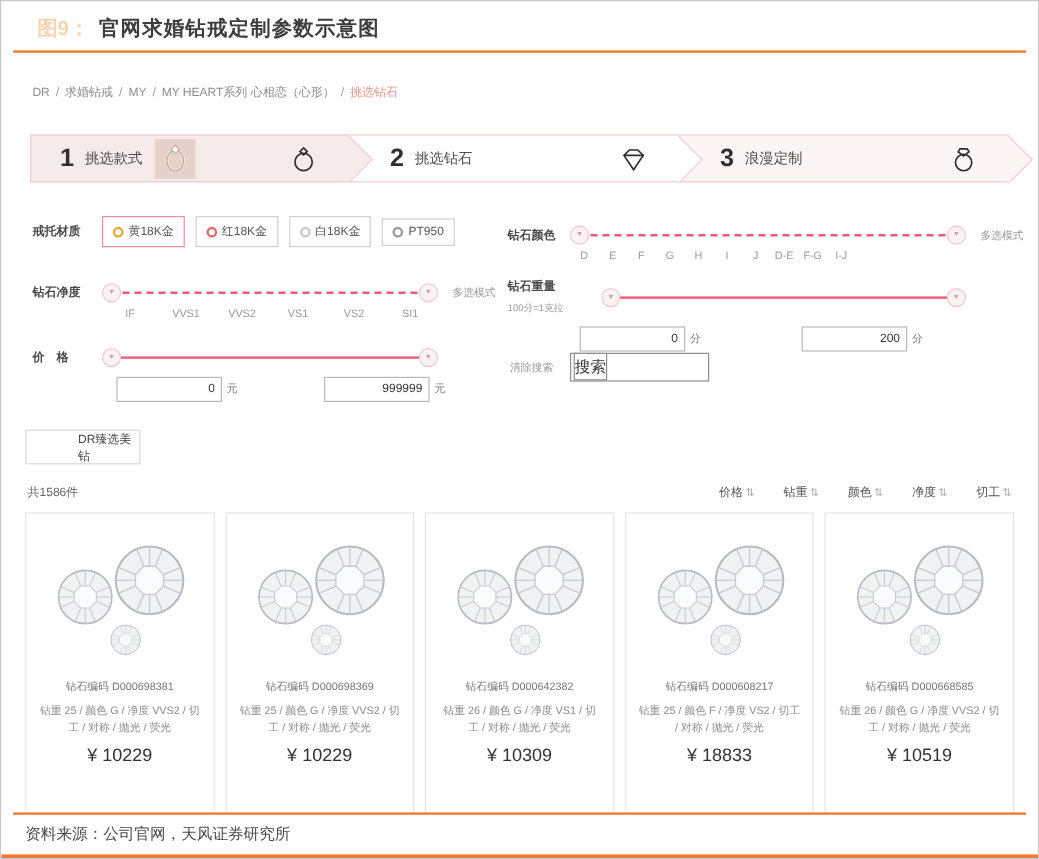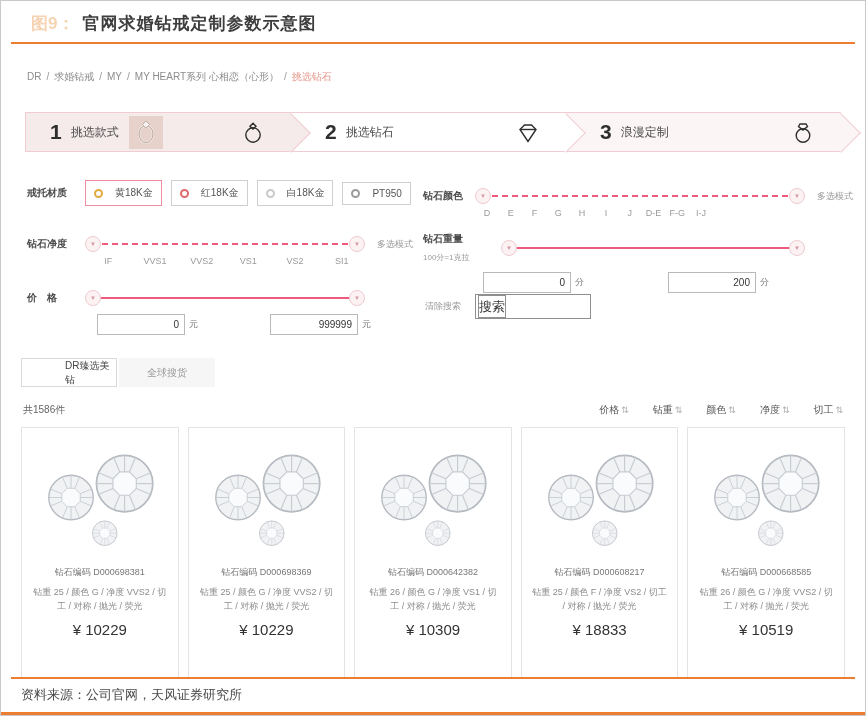--- a/index.html
+++ b/index.html
@@ -36,21 +36,21 @@
   .thumb { width:34px; height:33px; background:#e6d2cb; margin-left:10px;
            display:flex; align-items:center; justify-content:center; }
 
   
   .filters { position:relative; margin:24px 20px 0 24px; height:170px; }
   .fblock { position:absolute; }
   .flabel { font-size:10px; font-weight:bold; color:#4a4a4a; width:58px; flex:0 0 58px; }
   .frow { display:flex; align-items:center; }
   .multi { font-size:9px; color:#9a9a9a; margin-left:12px; white-space:nowrap; }
 
-  .opt { display:inline-flex; align-items:center; gap:12px; border:1px solid #cfcfcf;
+  .opt { display:inline-flex; align-items:center; gap:4px; border:1px solid #cfcfcf;
          background:#fff; padding:5px 8px; font-size:10px; color:#555; margin-right:9px;
          cursor:pointer; }
   .opt.sel { border:1px solid #f08da2; }
   .dot { width:9px; height:9px; border-radius:50%; border:2px solid #ccc; display:inline-block; }
 
   .slider { position:relative; height:16px; }
   .track { position:absolute; left:7px; right:7px; top:7px; border-top:2px solid #EE5A7C; }
   .track.dashed { border-top-style:dashed; }
   .handle { position:absolute; top:0; width:16px; height:16px; border-radius:50%;
             background:#fcf2f3; border:1px solid #eccad0; color:#d39aa5; font-size:6px;
@@ -293,21 +293,20 @@
     <div class="fblock frow" style="top:118px; left:400px;">
       <span class="clear-label">清除搜索</span>
       <span class="search-btn">
         <span class="inner">搜索</span>
       </span>
     </div>
   </div>
 
   <div class="tabs">
     <span class="tab active">DR臻选美钻</span>
-    <span class="tab idle">全球搜货</span>
   </div>
 
   <div class="count-row">
     <span class="count">共1586件</span>
     <span class="sorts">
       <span class="sort"><span>价格</span><span class="s-ic">⇅</span></span>
       <span class="sort"><span>钻重</span><span class="s-ic">⇅</span></span>
       <span class="sort"><span>颜色</span><span class="s-ic">⇅</span></span>
       <span class="sort"><span>净度</span><span class="s-ic">⇅</span></span>
       <span class="sort"><span>切工</span><span class="s-ic">⇅</span></span>

